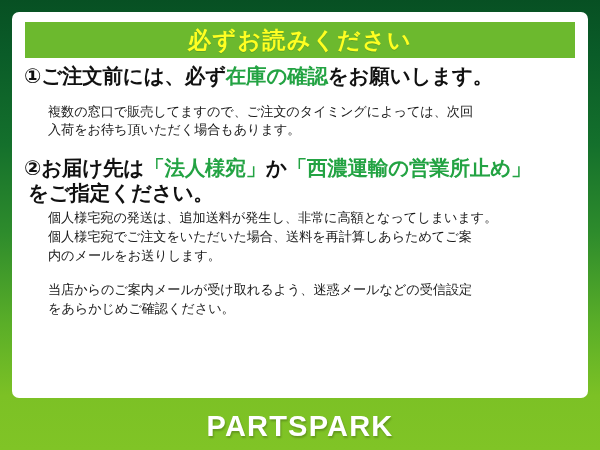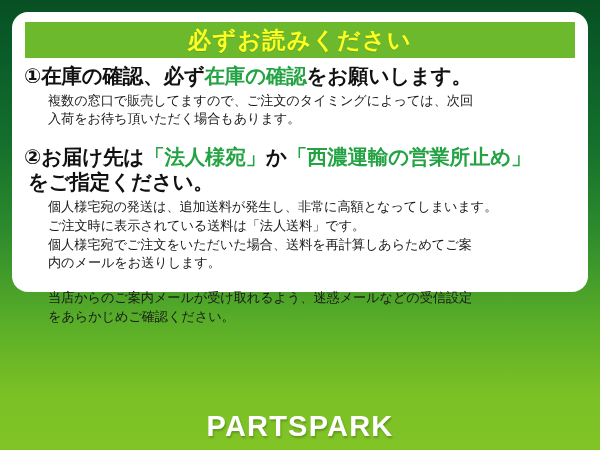--- a/index.html
+++ b/index.html
@@ -19,23 +19,23 @@
         #5aae28 72%,
         #7cc125 88%,
         #80c426 100%);
     position:relative;
   }
 
   
   #card {
     position:absolute;
     left:12px; top:12px;
-    width:576px; height:280px;
+    width:576px; height:386px;
     background:#ffffff;
-    border-radius:16px;
+    border-radius:7px;
   }
 
   
   #banner {
     position:absolute;
     left:13px; top:10px;
     width:550px; height:36px;
     background:#6cb92e;
     display:flex;
     align-items:center;
@@ -88,21 +88,21 @@
     color:#1a1a1a;
     line-height:1.42;
     padding-left:36px;
     padding-right:6px;
     letter-spacing:-0.1px;
     white-space:nowrap;
   }
 
   
   #item-1 { margin-top:0px; }
-  #item-1 .body { margin-top:3px; }
+  #item-1 .body { margin-top:14px; }
 
   #item-2 { margin-top:16px; }
   #item-2 .body { margin-top:4px; }
 
   #item-3 { margin-top:16px; }
   #item-3 .body { margin-top:3px; }
 
   
   #footer {
     position:absolute;
@@ -127,36 +127,35 @@
 <div id="card">
 
   <div id="banner">
     <span id="banner-title">必ずお読みください</span>
   </div>
 
   <div id="items">
 
     <div class="item" id="item-1">
       <div class="head">
-        <span class="num">①</span><span>在庫の確認、必ず</span><span class="hl">在庫の確認</span><span>をお願いします。</span>
+        <span class="num">①</span><span>ご注文前には、必ず</span><span class="hl">在庫の確認</span><span>をお願いします。</span>
       </div>
       <div class="body">
         <div>複数の窓口で販売してますので、ご注文のタイミングによっては、次回</div>
         <div>入荷をお待ち頂いただく場合もあります。</div>
       </div>
     </div>
 
     <div class="item" id="item-2">
       <div class="head">
         <span class="num">②</span><span>お届け先は</span><span class="hl">「法人様宛」</span><span>か</span><span class="hl">「西濃運輸の営業所止め」</span>
       </div>
       <div class="head-line2">をご指定ください。</div>
       <div class="body">
         <div>個人様宅宛の発送は、追加送料が発生し、非常に高額となってしまいます。</div>
-        <div>ご注文時に表示されている送料は「法人送料」です。</div>
         <div>個人様宅宛でご注文をいただいた場合、送料を再計算しあらためてご案</div>
         <div>内のメールをお送りします。</div>
       </div>
     </div>
 
     <div class="item" id="item-3">
       <div class="body">
         <div>当店からのご案内メールが受け取れるよう、迷惑メールなどの受信設定</div>
         <div>をあらかじめご確認ください。</div>
       </div>

